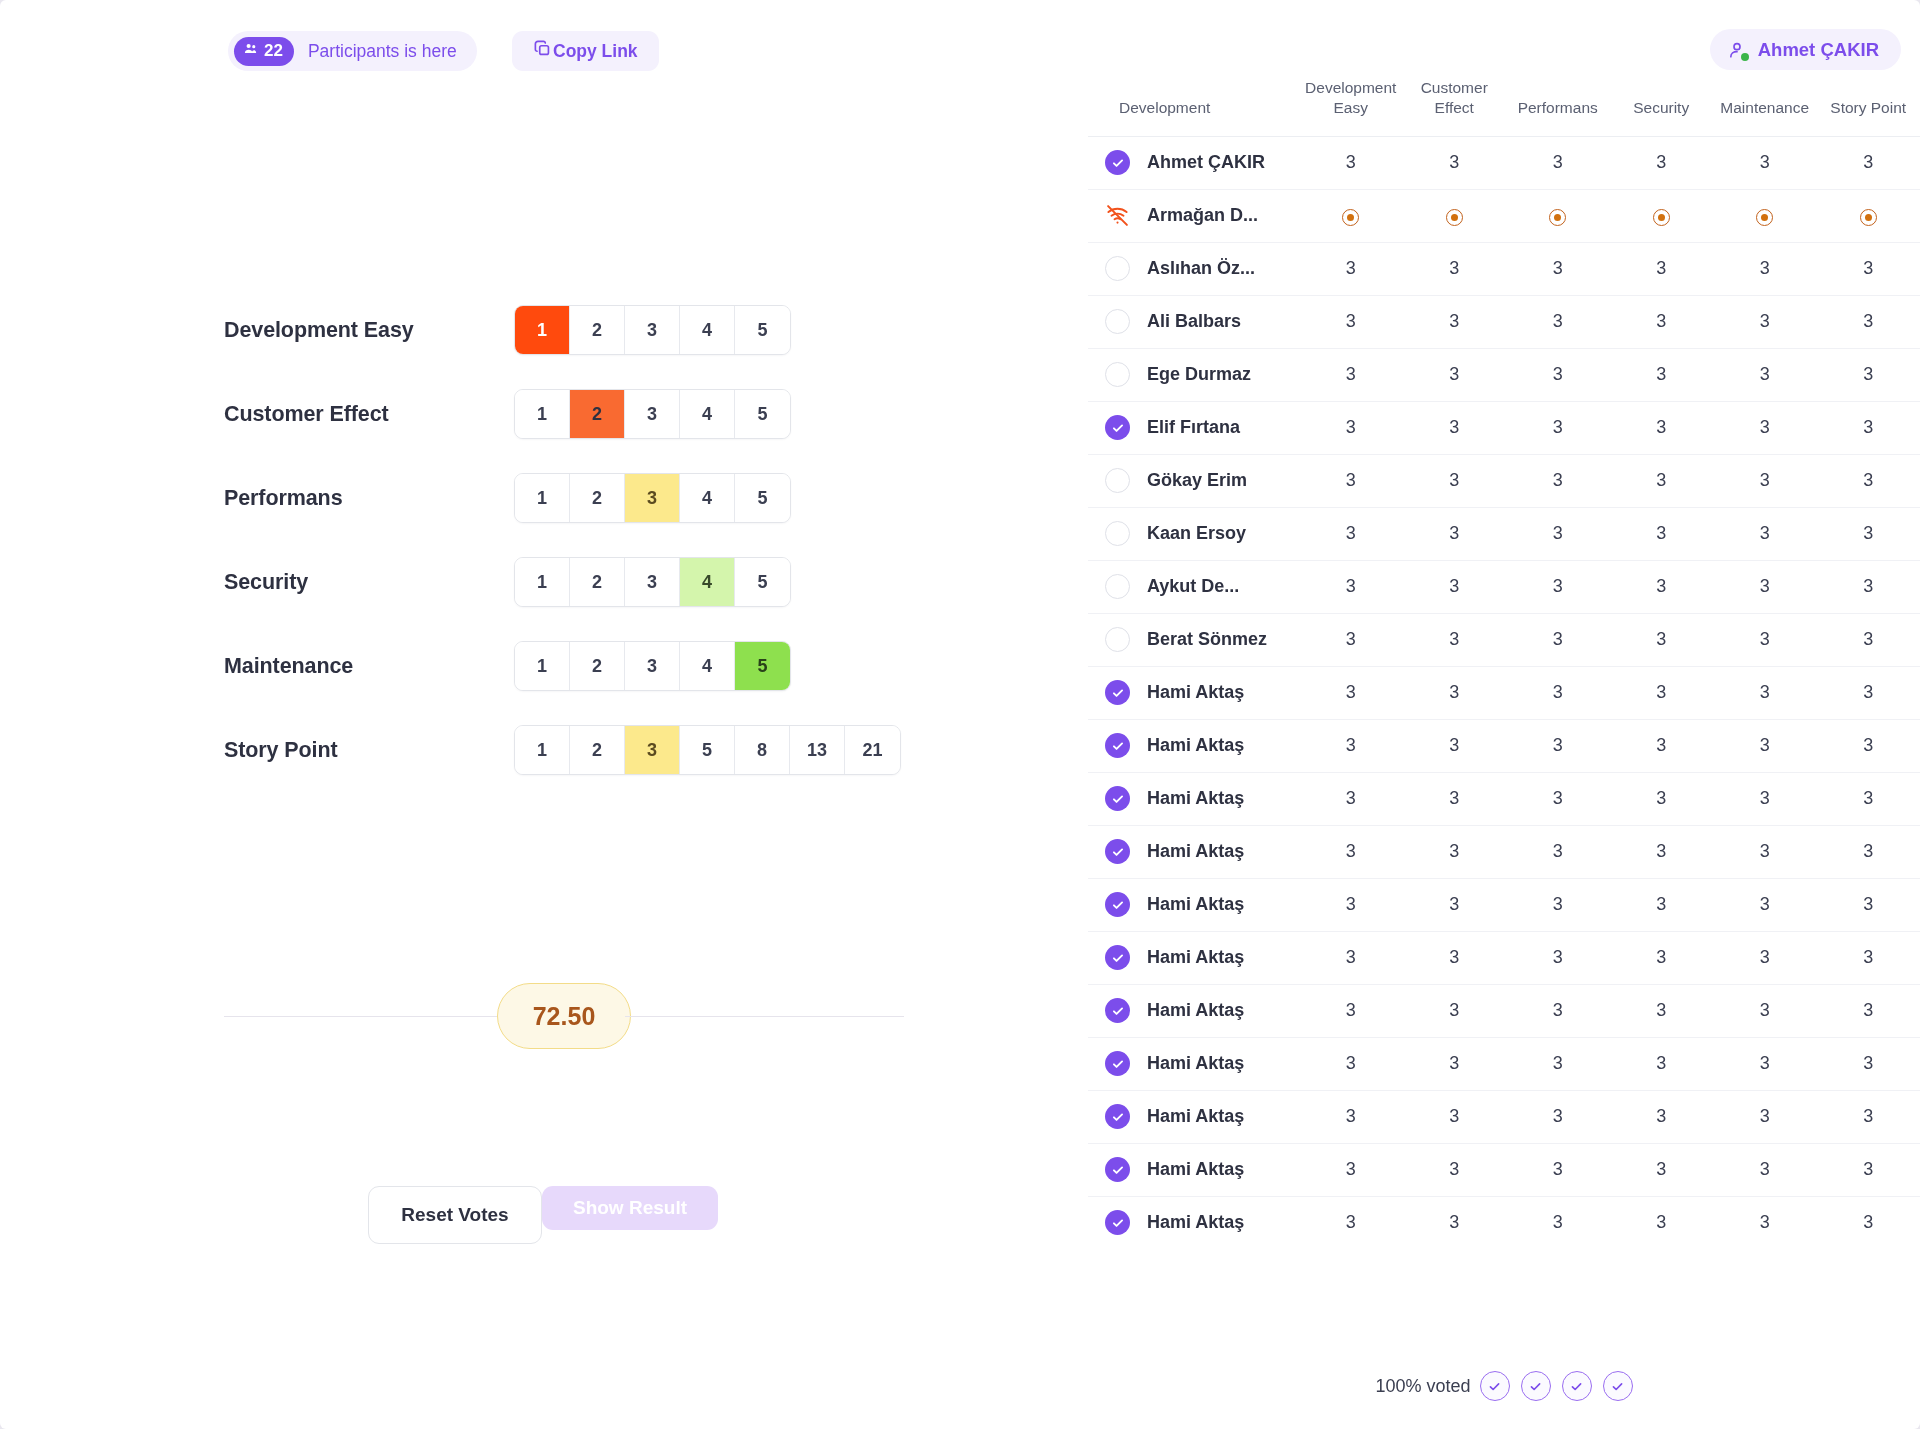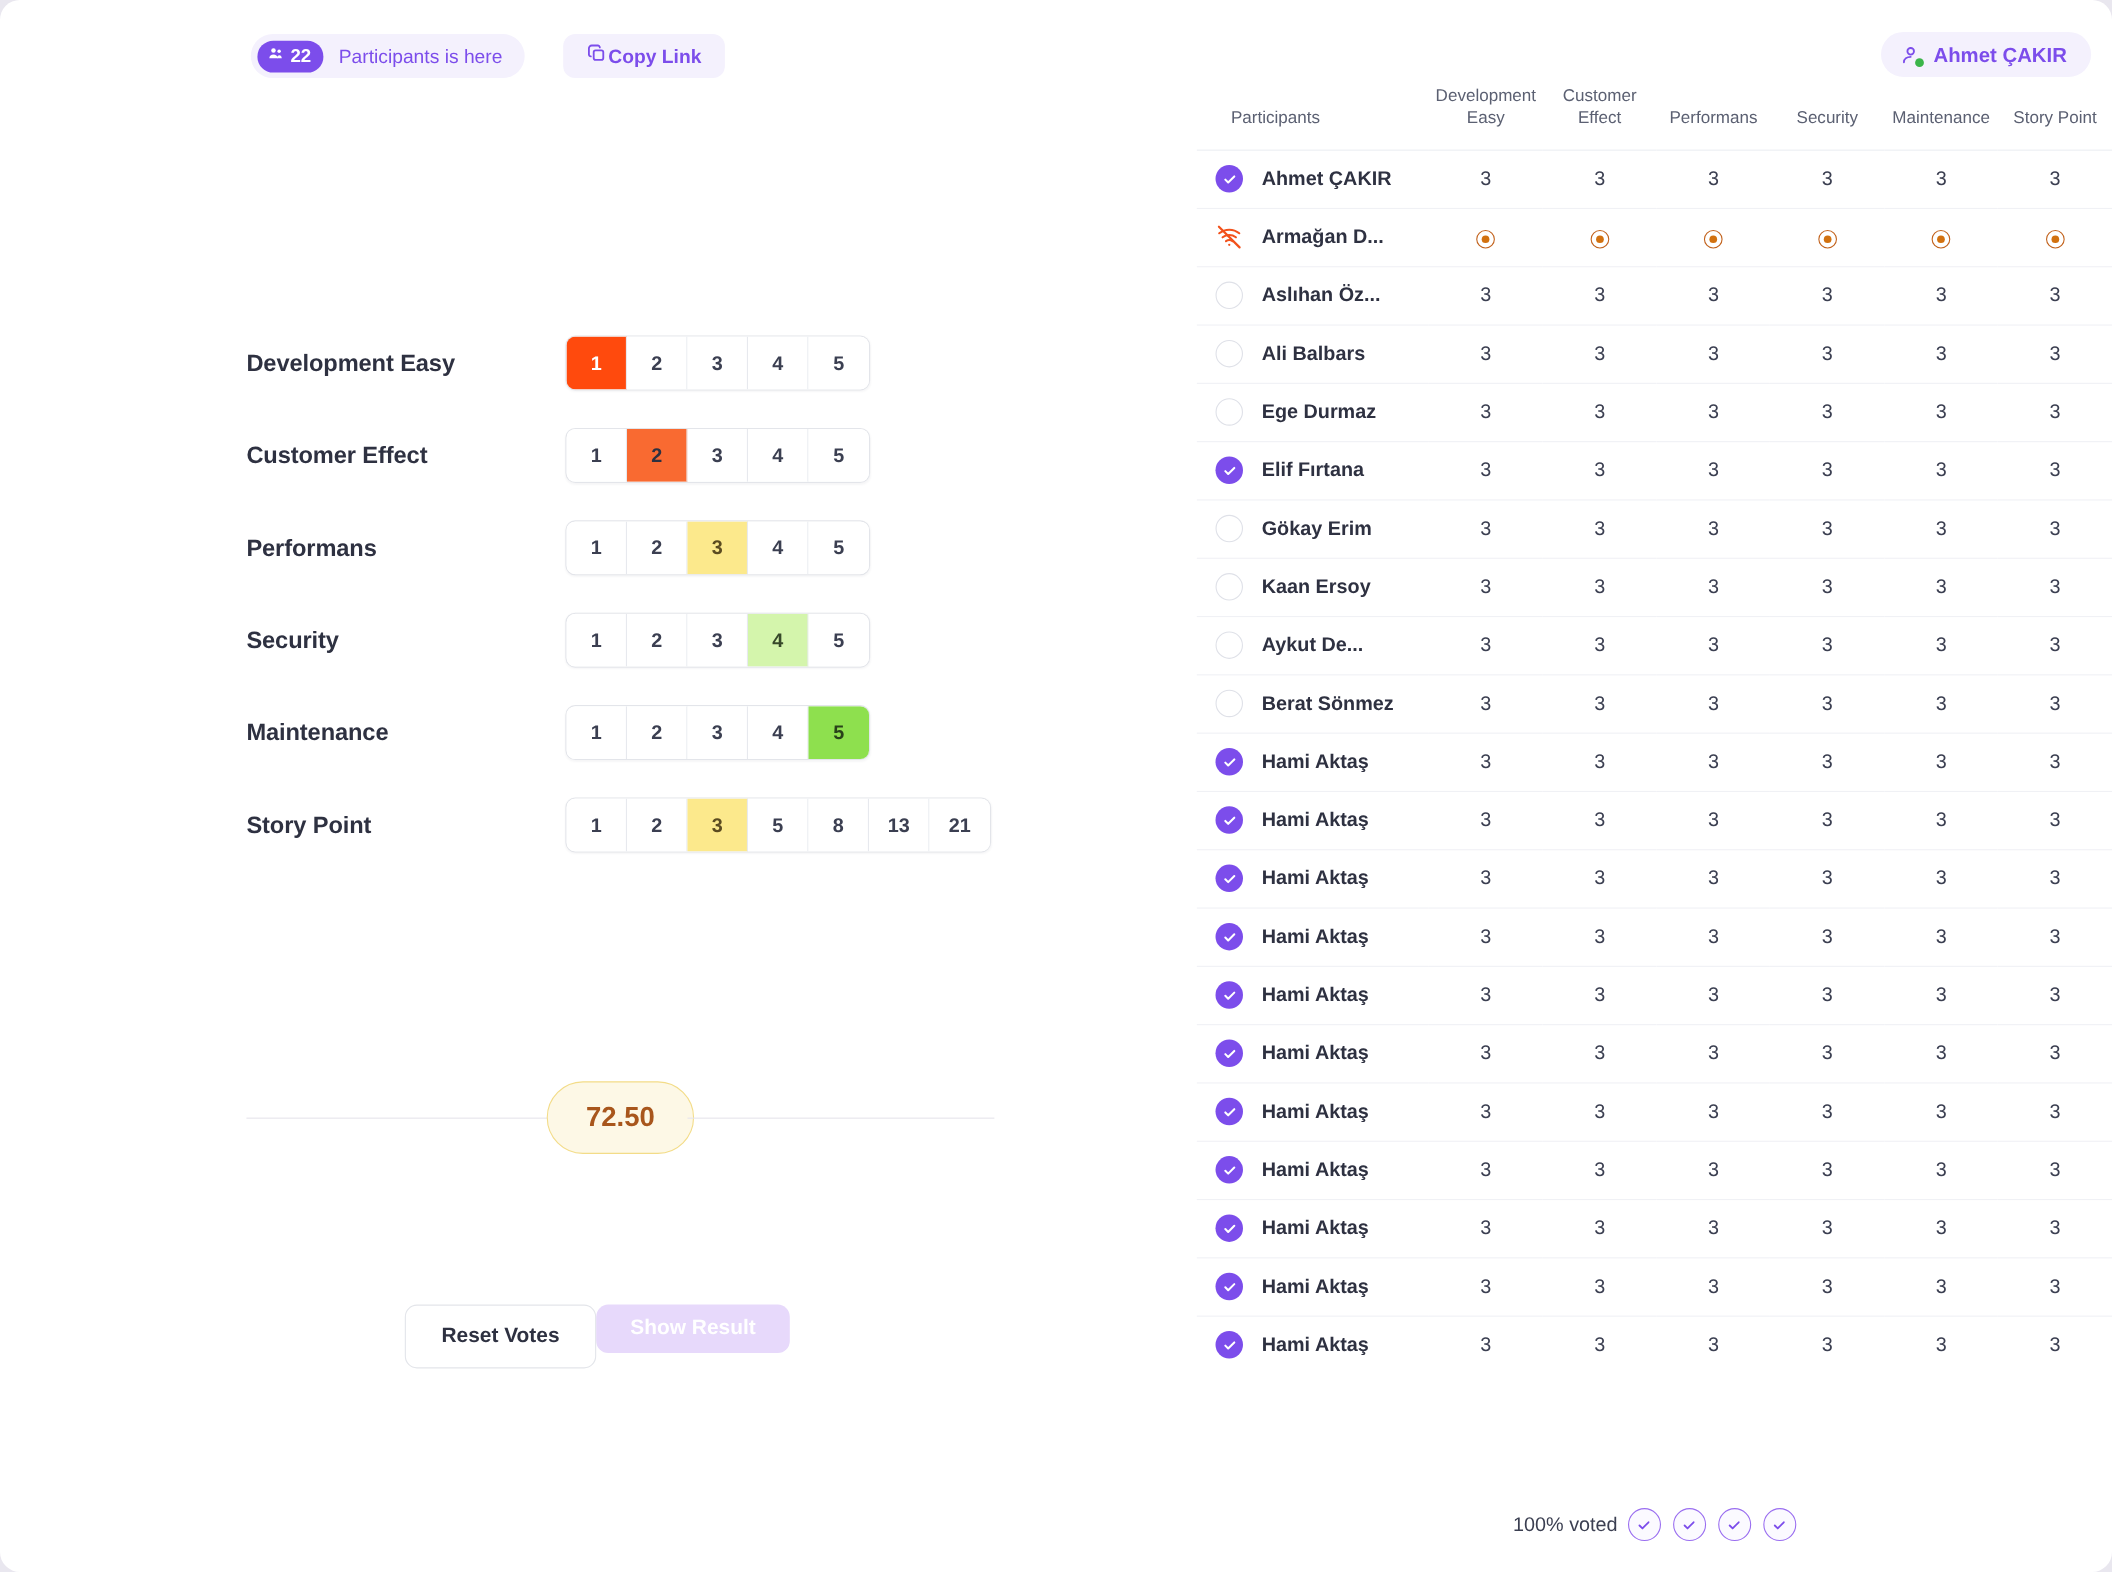--- a/index.html
+++ b/index.html
@@ -10,21 +10,21 @@
     background: #e9e7ef;
     font-family: "Liberation Sans", sans-serif;
   }
 
   .app-window {
     position: absolute;
     left: 0; top: 0;
     width: 1920px;
     height: 1429px;
     background: #ffffff;
-    border-radius: 18px;
+    border-radius: 6px;
     overflow: hidden;
   }
 
   
   .topbar {
     position: absolute;
     left: 0; top: 0;
     width: 1920px;
     height: 88px;
   }
@@ -444,21 +444,21 @@
     <div class="action-row">
       <button class="btn-reset">Reset Votes</button>
       <button class="btn-show">Show Result</button>
     </div>
   </div>
 
   <div class="right-panel">
     <table class="vote-table">
       <thead>
         <tr>
-          <th class="th-participants">Participants</th>
+          <th class="th-participants">Development</th>
           <th class="th-metric">Development Easy</th>
           <th class="th-metric">Customer Effect</th>
           <th class="th-metric">Performans</th>
           <th class="th-metric">Security</th>
           <th class="th-metric">Maintenance</th>
           <th class="th-metric">Story Point</th>
         </tr>
       </thead>
       <tbody id="table-body">
           <tr>

